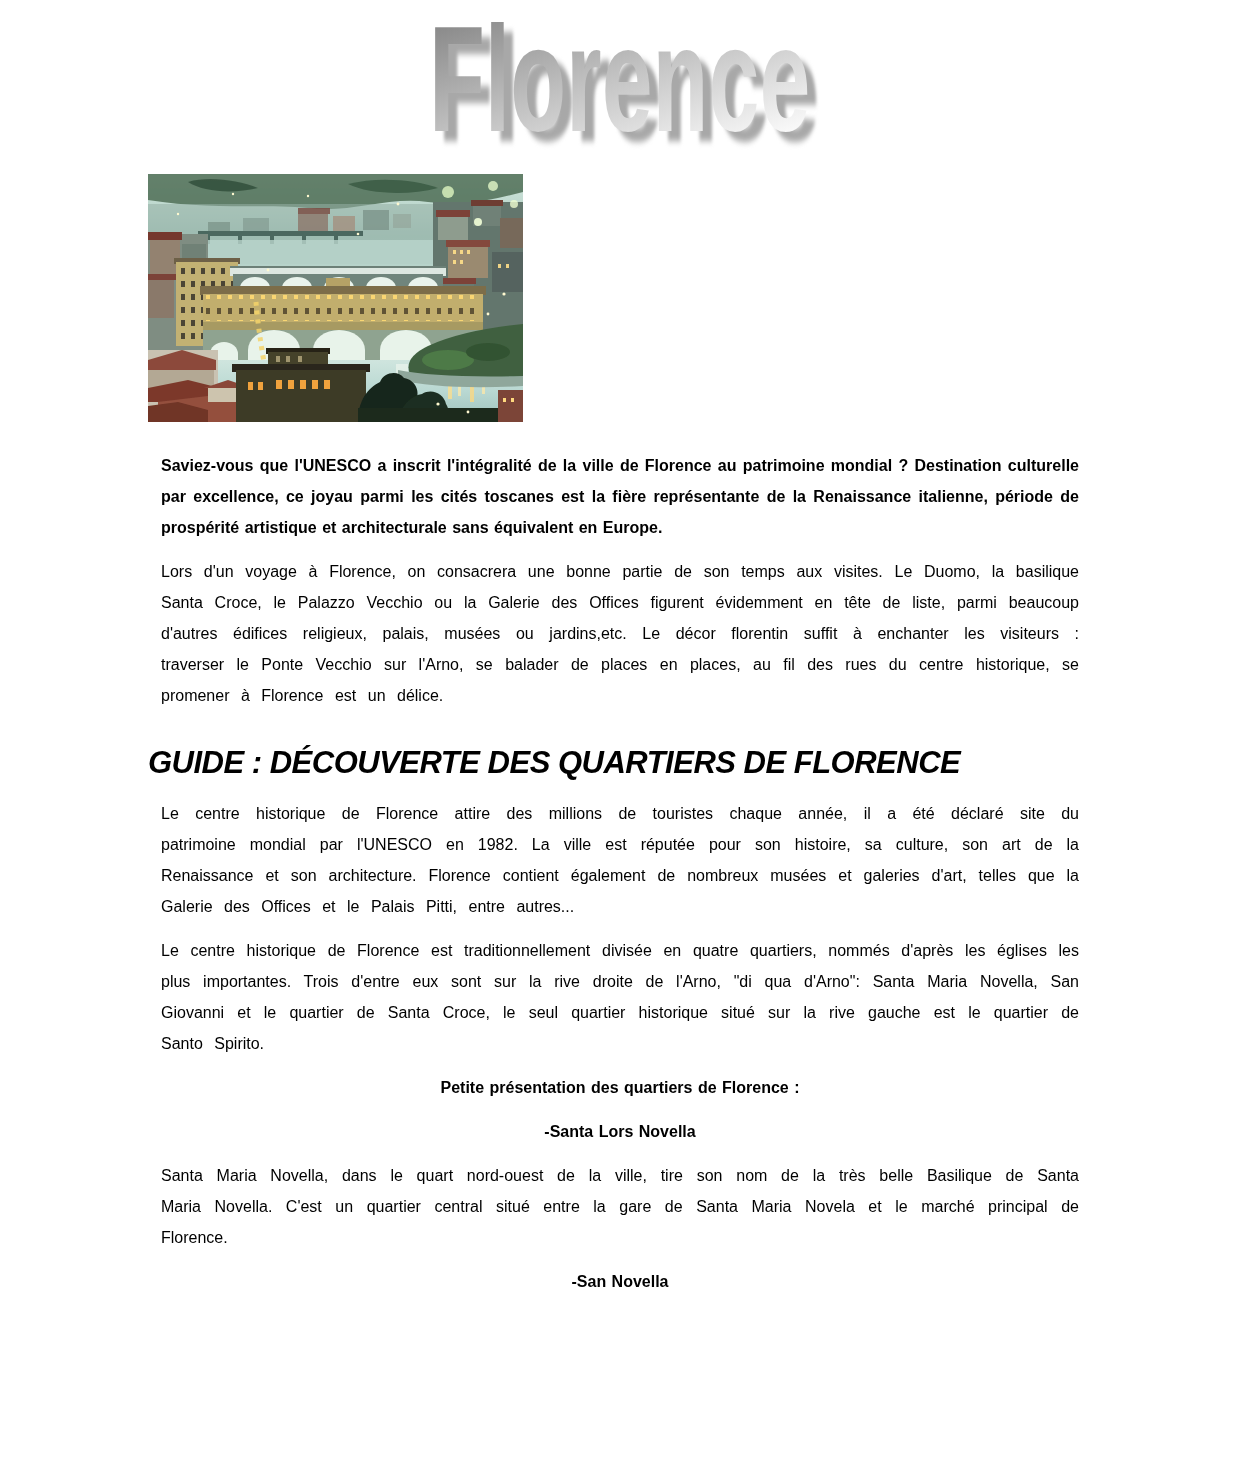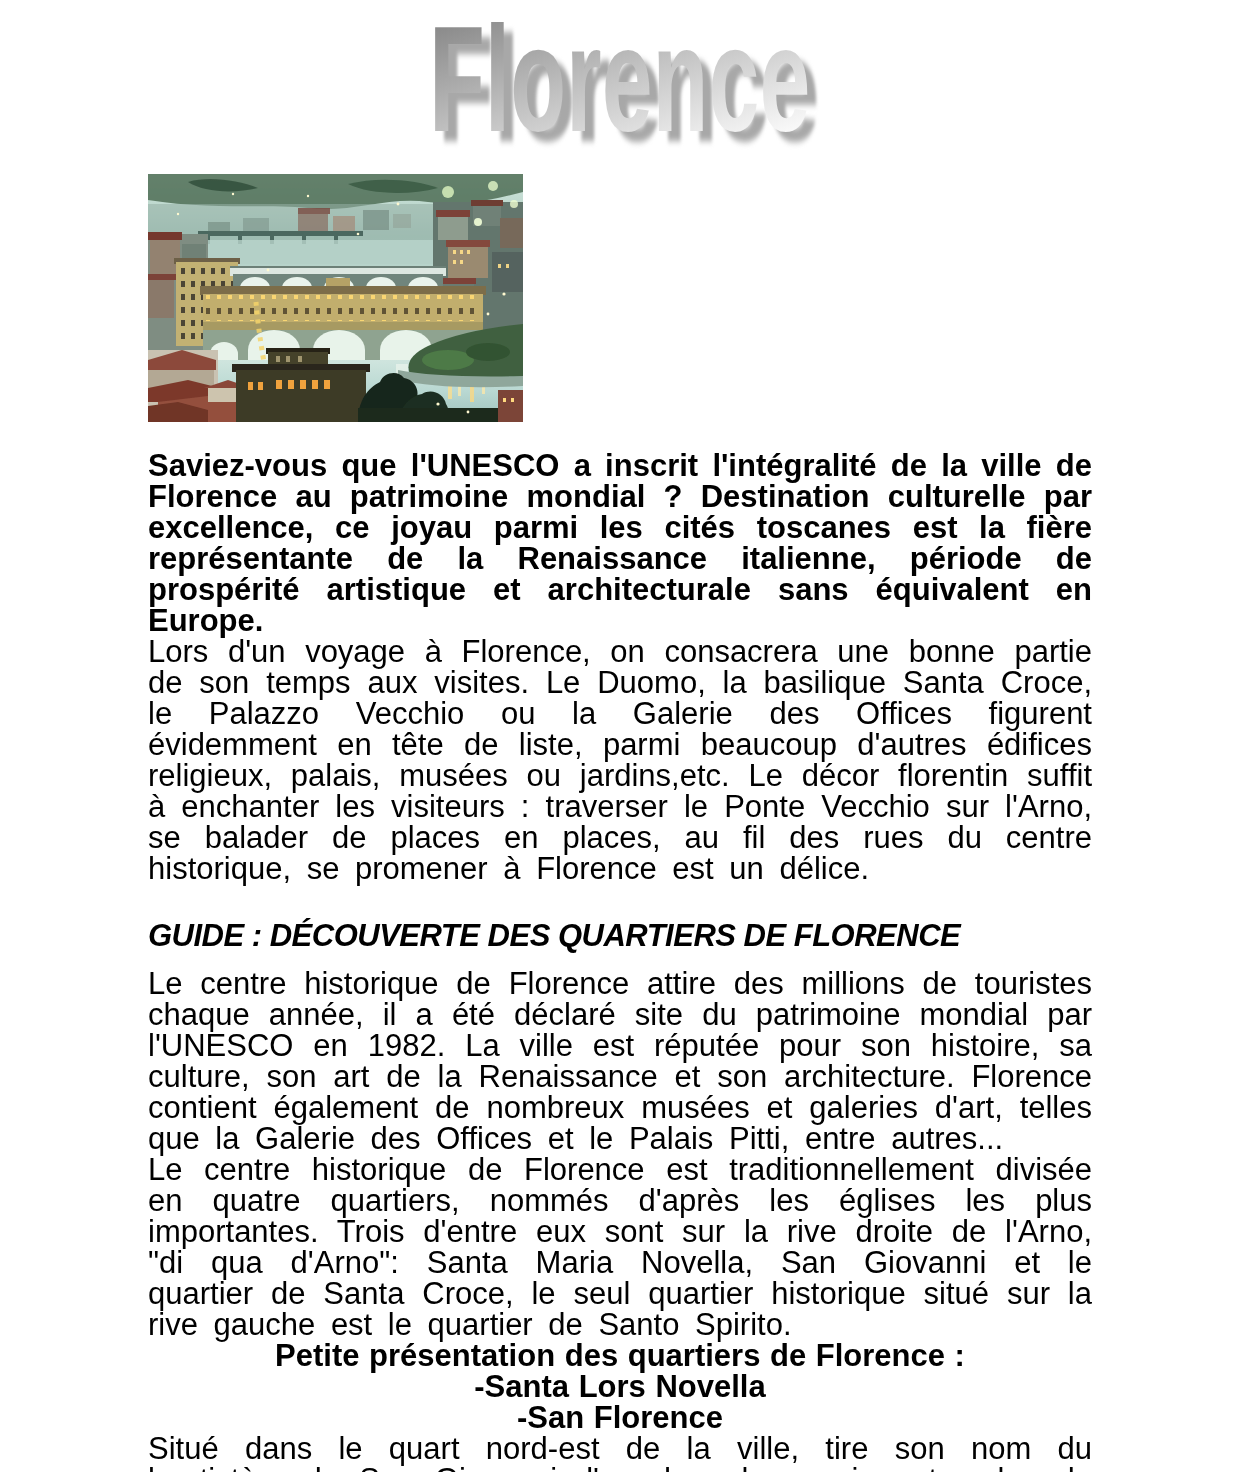--- a/index.html
+++ b/index.html
@@ -24,21 +24,21 @@
     position:relative; display:inline-block;
     background:linear-gradient(168deg,#868686 6%,#c2c2c2 48%,#ffffff 94%);
     -webkit-background-clip:text; background-clip:text; color:transparent;
   }
 
   
   .photo { width:375px; height:248px; margin-top:20px; }
   .photo svg { display:block; width:100%; height:100%; }
 
   
-  p { margin:0; font-size:31px; line-height:31px; text-align:justify; word-spacing:7px; }
+  p { margin:13px; font-size:16px; line-height:31px; text-align:justify; word-spacing:7px; }
   p.b { font-weight:bold; word-spacing:1px; }
   p.intro-bold { margin-top:28px; font-weight:bold; word-spacing:1px; }
   p.head-line { text-align:center; word-spacing:1px; }
   h2.guide {
     margin:30px 0 10px 0; font-weight:bold; font-style:italic;
     font-size:31px; line-height:44px; letter-spacing:-.5px;
   }
 </style>
 </head>
 <body>
@@ -236,17 +236,17 @@
 
   <p class="intro-bold">Saviez-vous que l'UNESCO a inscrit l'intégralité de la ville de Florence au patrimoine mondial ? Destination culturelle par excellence, ce joyau parmi les cités toscanes est la fière représentante de la Renaissance italienne, période de prospérité artistique et architecturale sans équivalent en Europe.</p>
   <p>Lors d'un voyage à Florence, on consacrera une bonne partie de son temps aux visites. Le Duomo, la basilique Santa Croce, le Palazzo Vecchio ou la Galerie des Offices figurent évidemment en tête de liste, parmi beaucoup d'autres édifices religieux, palais, musées ou jardins,etc. Le décor florentin suffit à enchanter les visiteurs : traverser le Ponte Vecchio sur l'Arno, se balader de places en places, au fil des rues du centre historique, se promener à Florence est un délice.</p>
 
   <h2 class="guide">GUIDE : DÉCOUVERTE DES QUARTIERS DE FLORENCE</h2>
   <p>Le centre historique de Florence attire des millions de touristes chaque année, il a été déclaré site du patrimoine mondial par l'UNESCO en 1982. La ville est réputée pour son histoire, sa culture, son art de la Renaissance et son architecture. Florence contient également de nombreux musées et galeries d'art, telles que la Galerie des Offices et le Palais Pitti, entre autres...</p>
   <p>Le centre historique de Florence est traditionnellement divisée en quatre quartiers, nommés d'après les églises les plus importantes. Trois d'entre eux sont sur la rive droite de l'Arno, "di qua d'Arno": Santa Maria Novella, San Giovanni et le quartier de Santa Croce, le seul quartier historique situé sur la rive gauche est le quartier de Santo Spirito.</p>
   <p class="b head-line">Petite présentation des quartiers de Florence :</p>
 
   <p class="b head-line">-Santa Lors Novella</p>
-
-  <p class="b head-line">-San Florence</p>
-  <p>Situé dans le quart nord-est de la ville, tire son nom du baptistère de San Giovanni, l'un des plus anciens temples de Florence. Ce quartier est le cœur</p>
+  <p>Santa Maria Novella, dans le quart nord-ouest de la ville, tire son nom de la très belle Basilique de Santa Maria Novella. C'est un quartier central situé entre la gare de Santa Maria Novela et le marché principal de Florence.</p>
+
+  <p class="b head-line">-San Novella</p>
 
 </div>
 
 </body></html>

